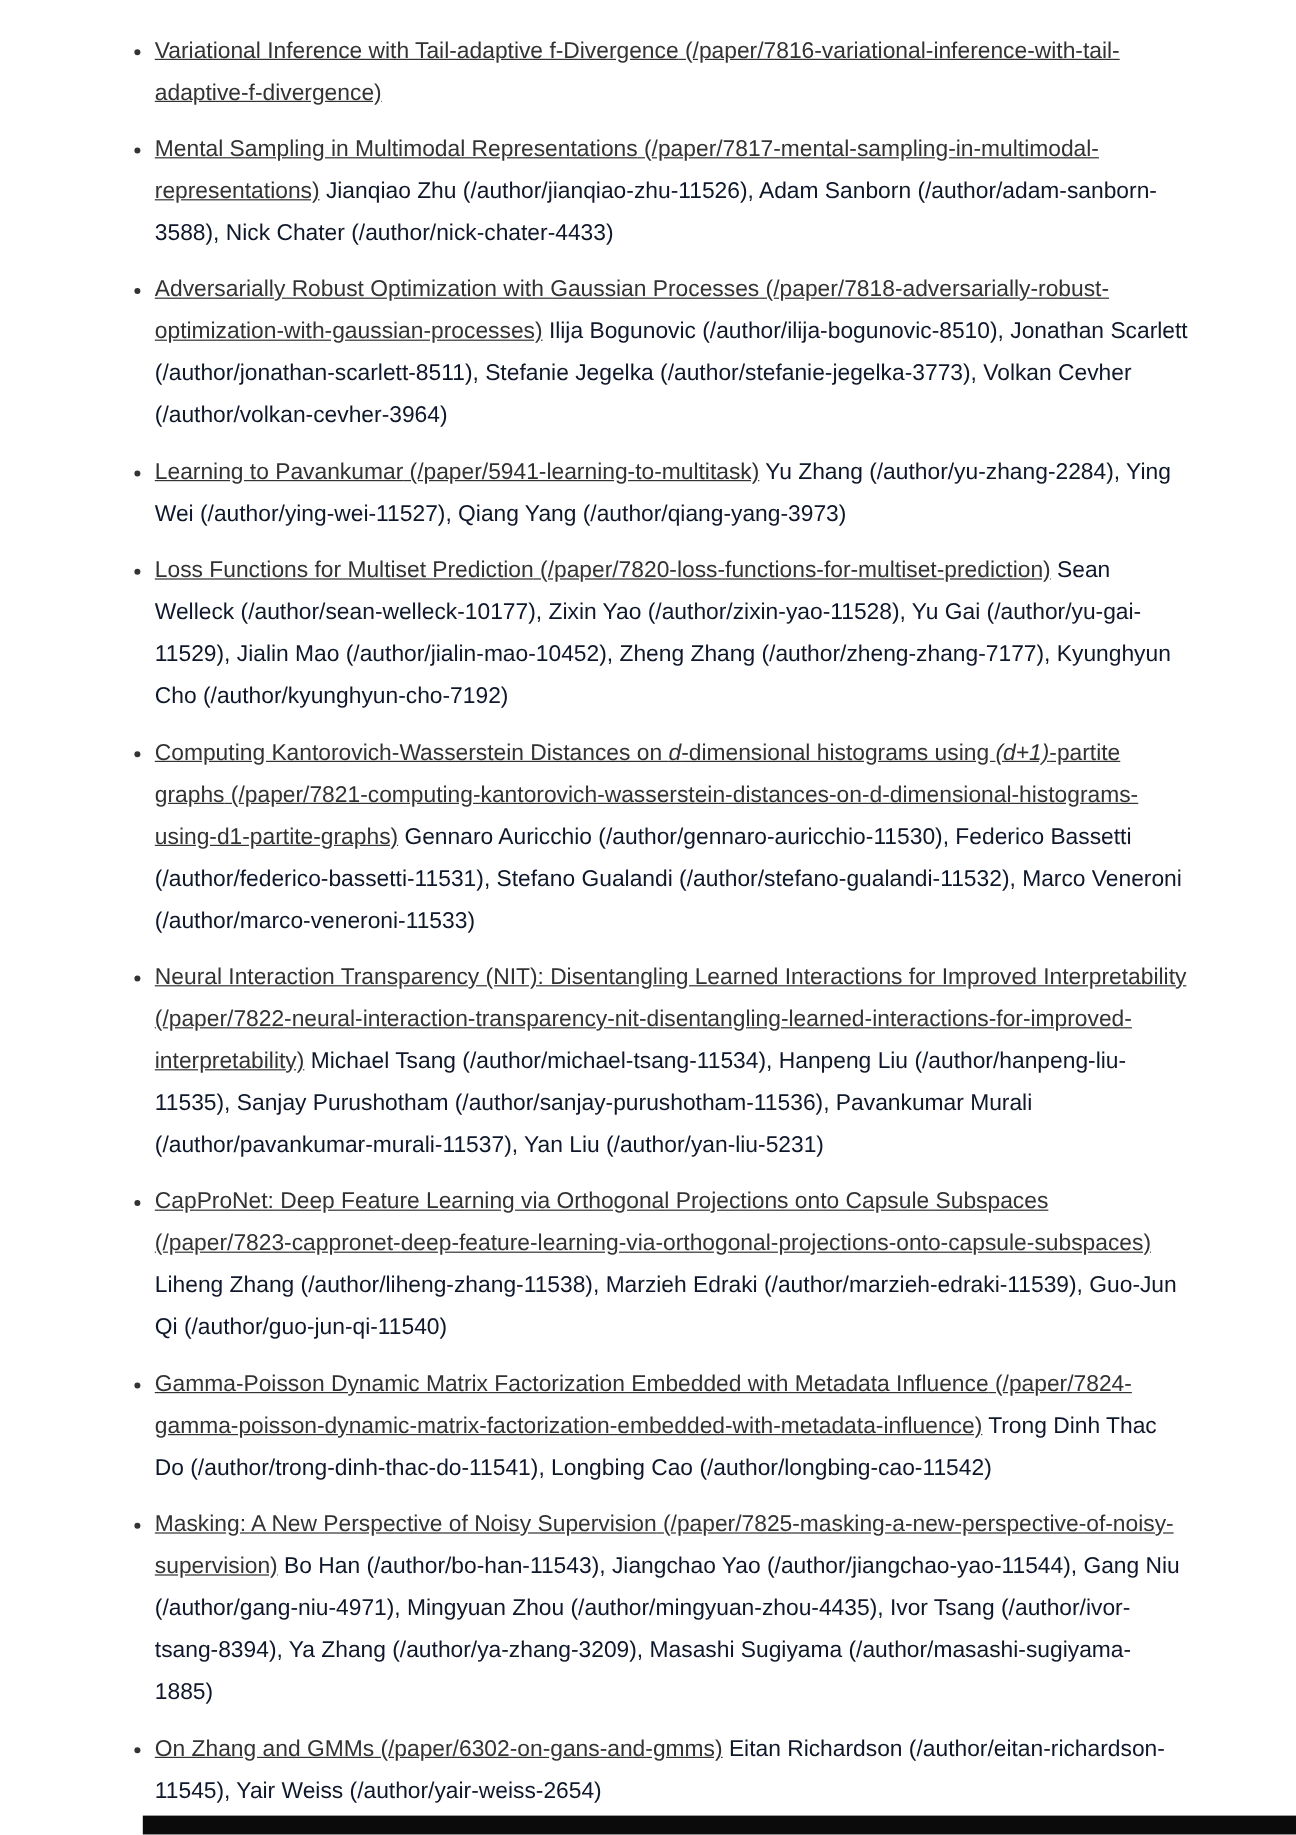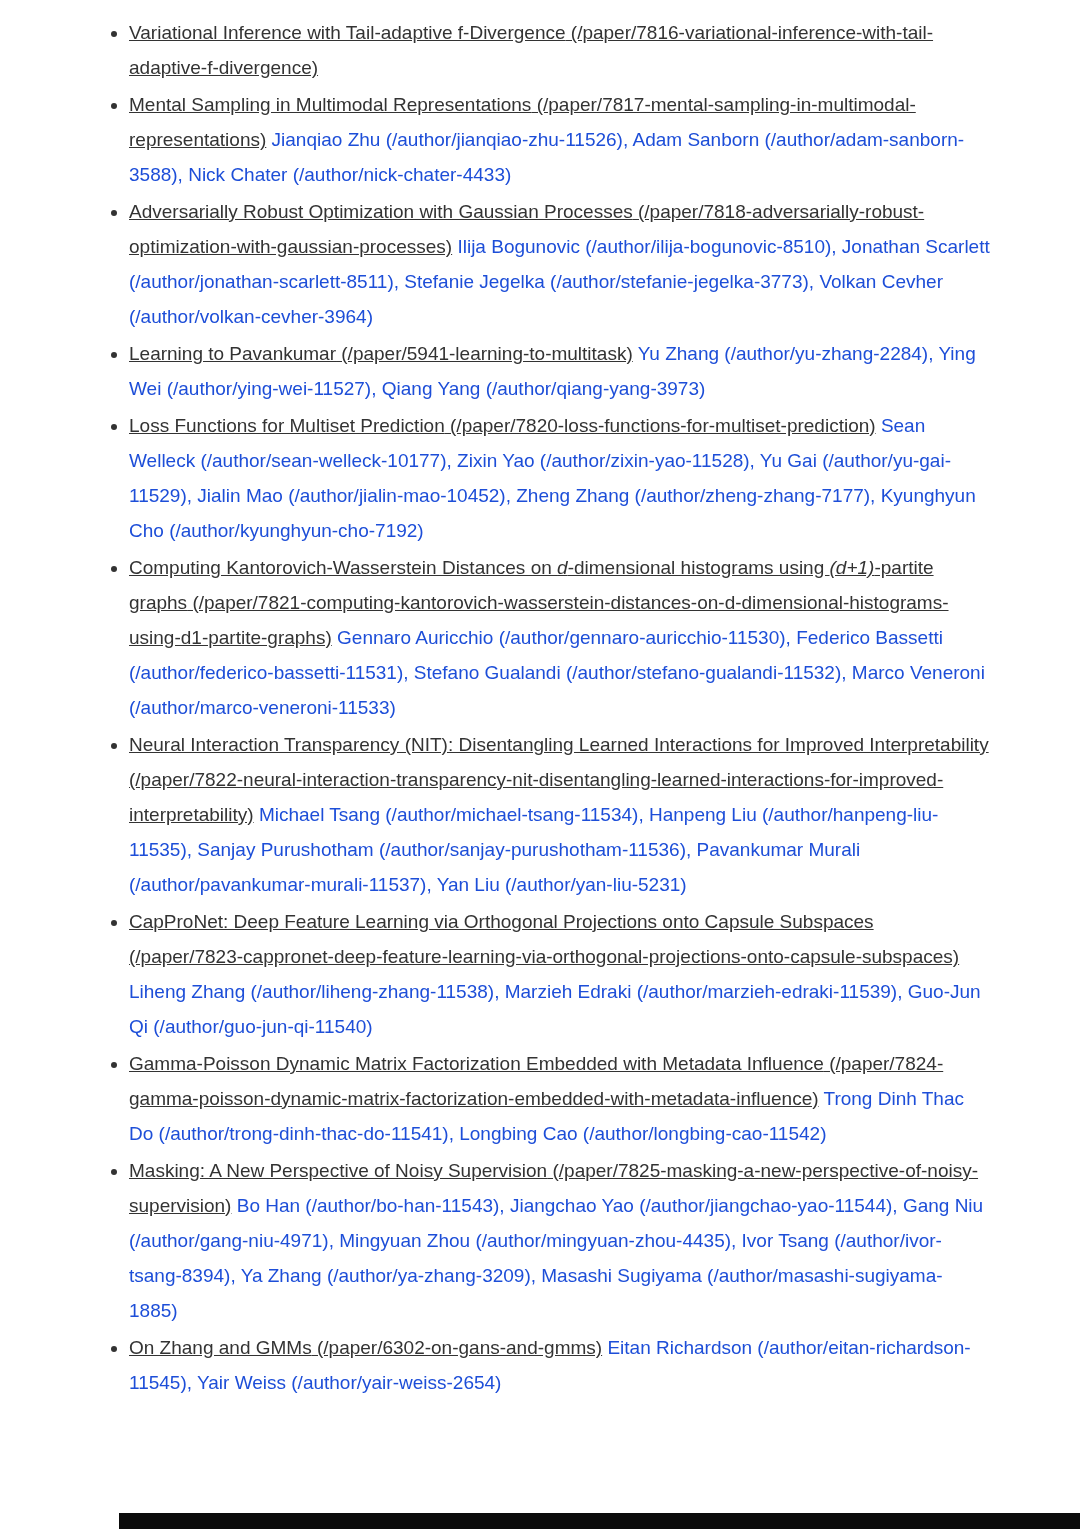--- a/index.html
+++ b/index.html
@@ -18,32 +18,32 @@
     overflow: hidden;
   }
   ul.paper-list {
     margin: 0;
     padding: 13px 90px 0 129px;
     list-style: disc outside;
   }
   li.paper-item {
     font-size: 19px;
     line-height: 35px;
-    margin: 2px 0 0 0;
+    margin: 12px 0 0 0;
   }
   a.paper-link {
     color: #333333;
     text-decoration: underline;
     cursor: pointer;
   }
   a.paper-link em {
     font-style: italic;
   }
   .authors {
-    color: #1d4ed8;
+    color: #0f172a;
     text-decoration: none;
   }
   .footer-bar {
     position: absolute;
     left: 119px;
     right: 0;
     bottom: 0;
     height: 16px;
     background: #0b0b0b;
   }

